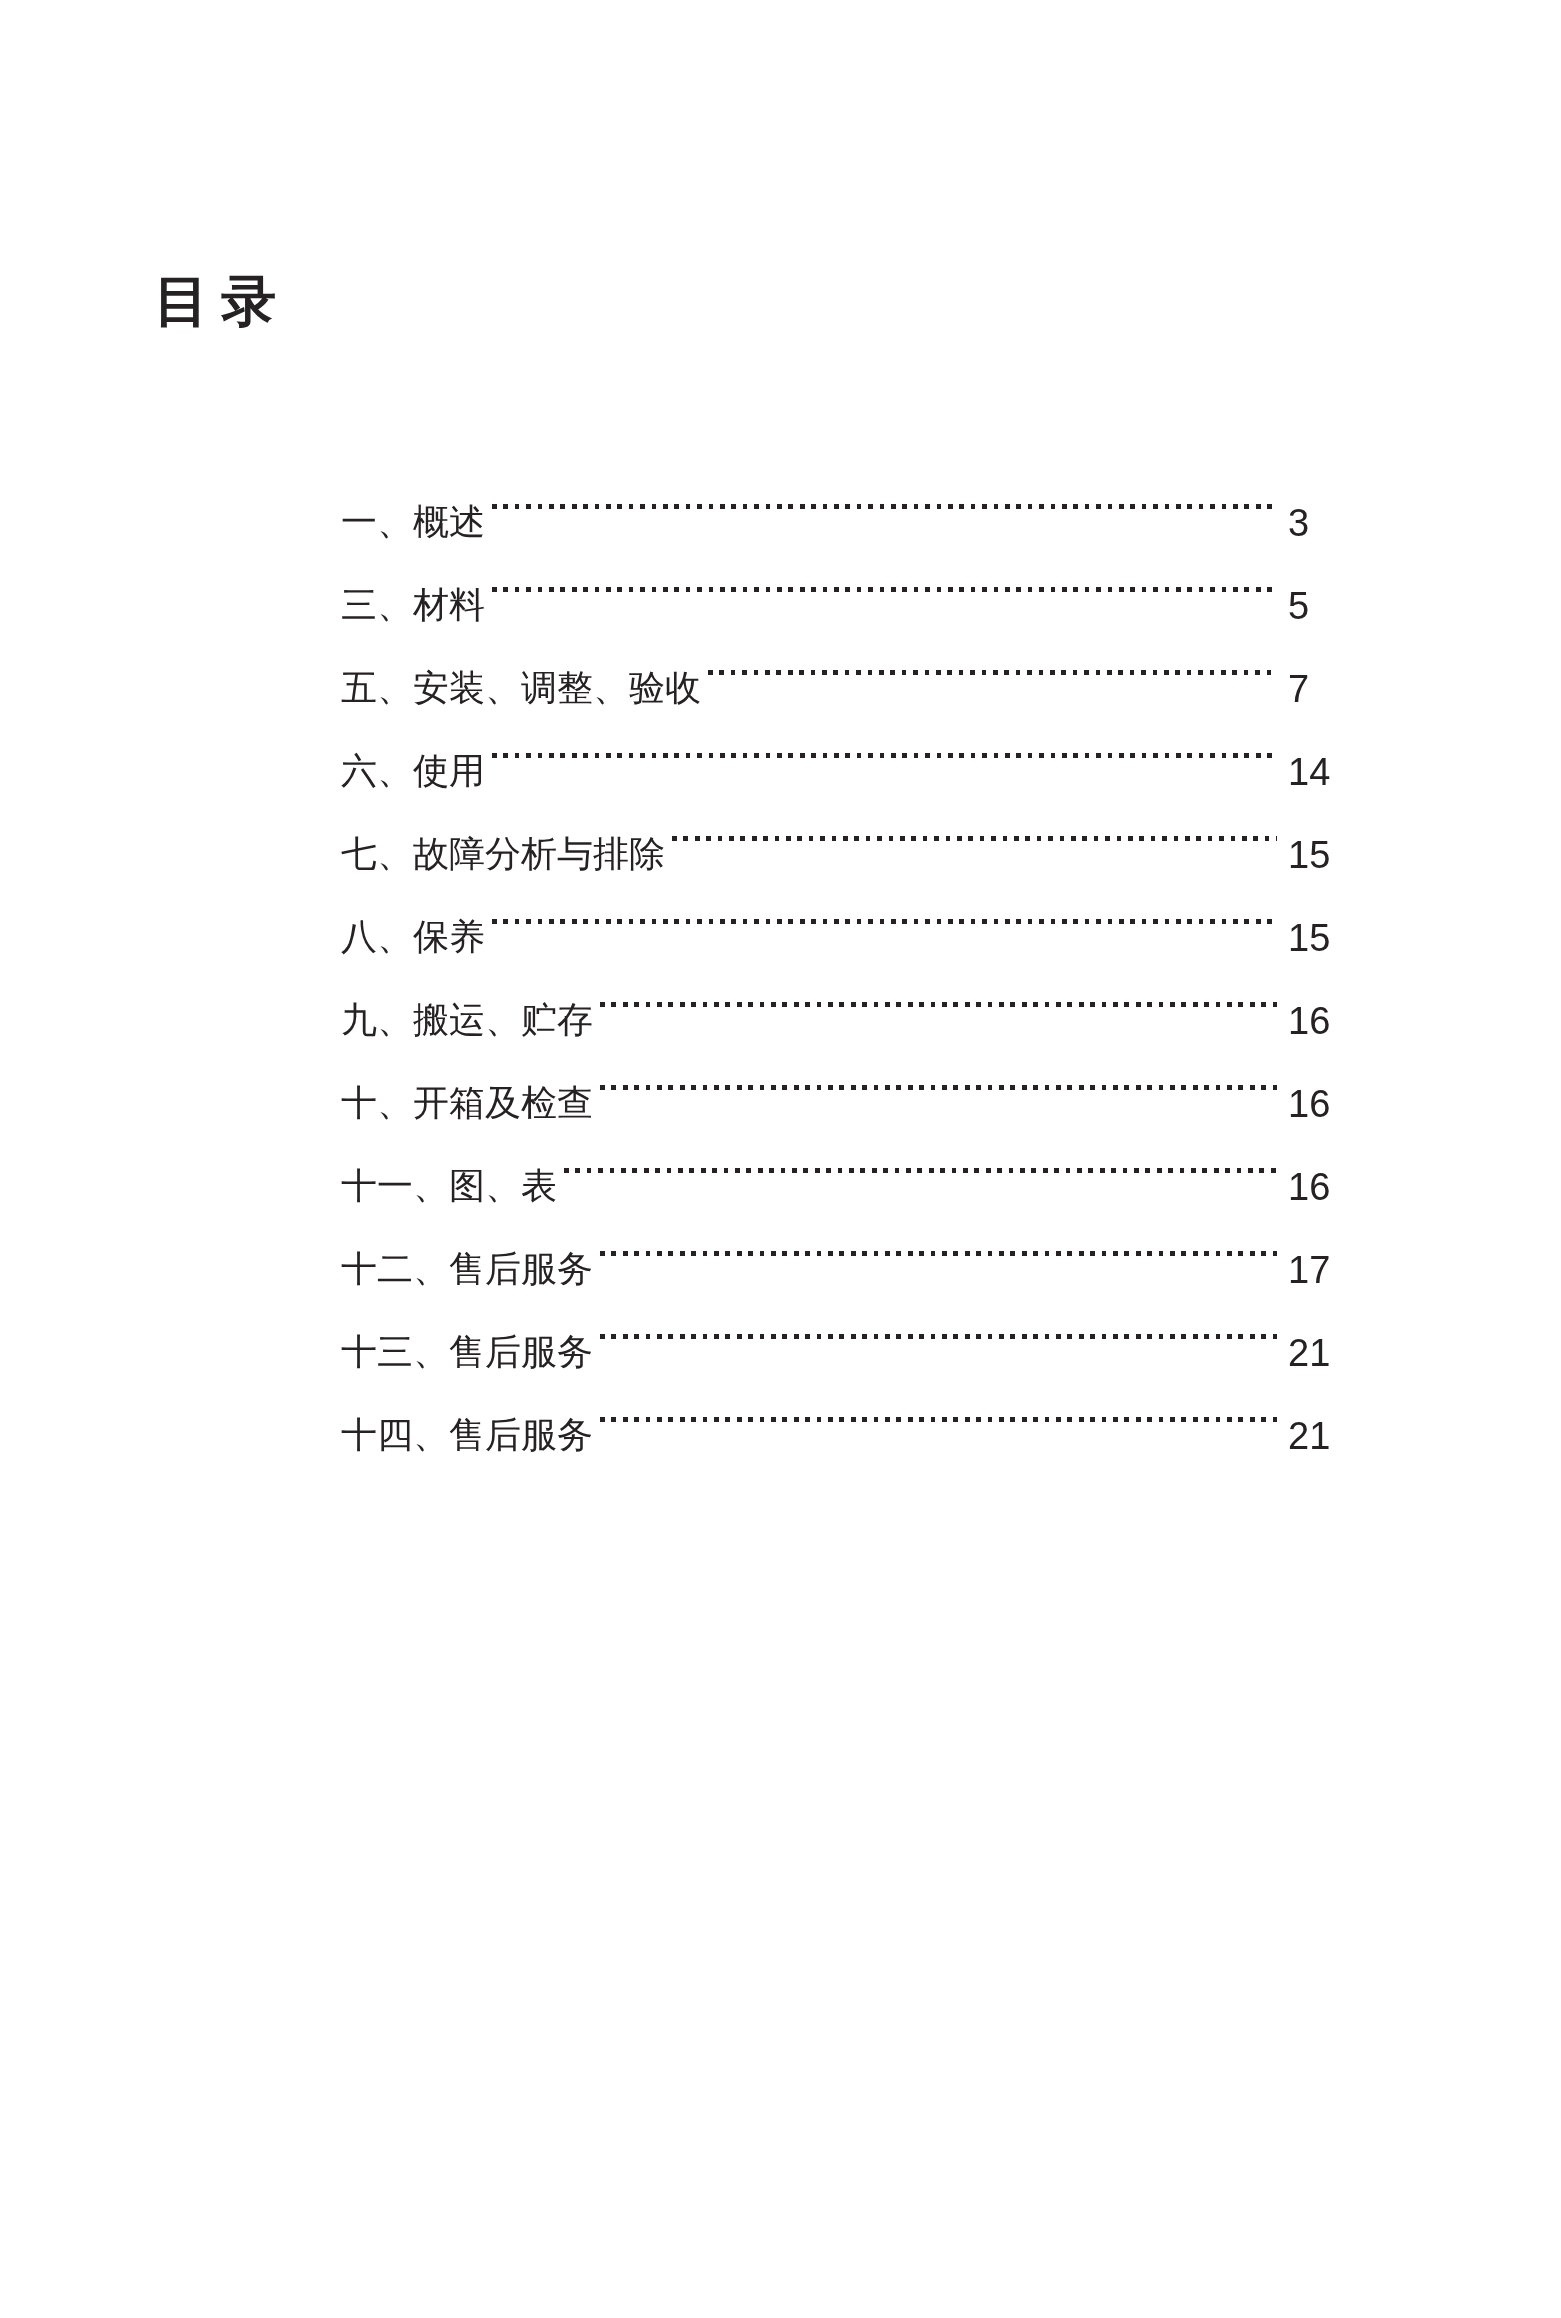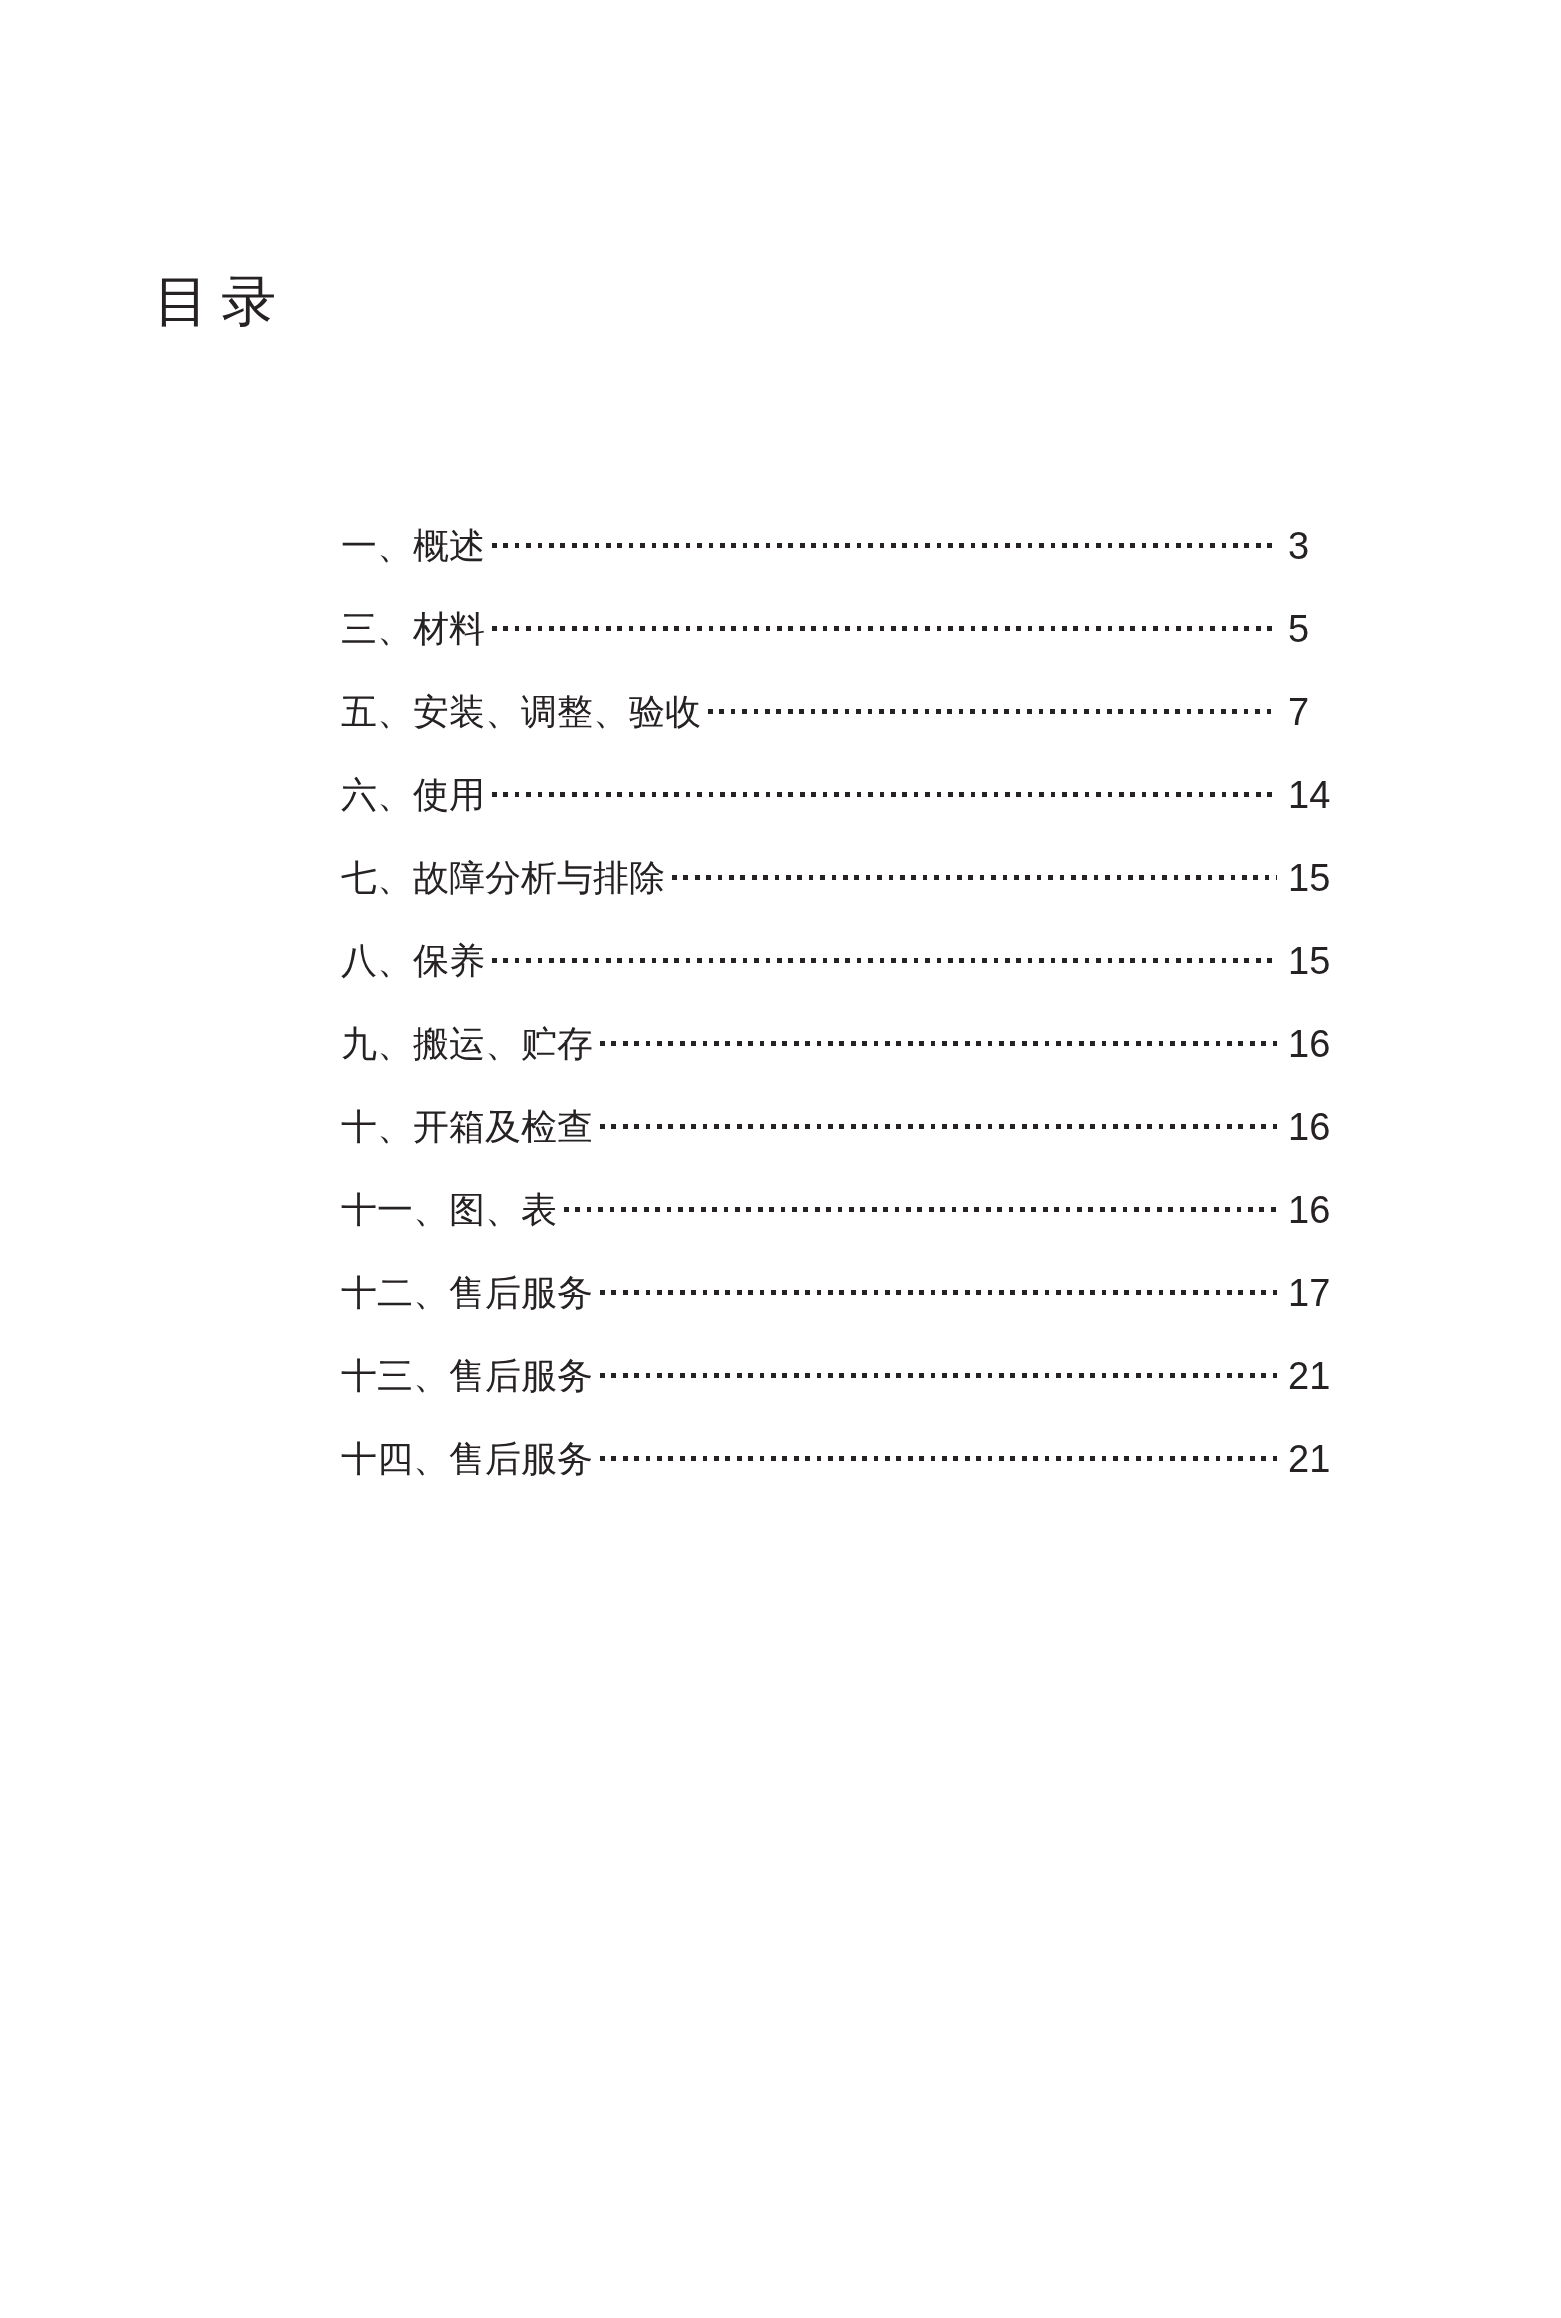--- a/index.html
+++ b/index.html
@@ -16,34 +16,34 @@
     color: var(--text-color);
     font-family: "Liberation Sans", sans-serif;
     overflow: hidden;
   }
   .doc-title {
     position: absolute;
     left: 154px;
     top: 234px;
     font-size: 55px;
     line-height: 61px;
-    font-weight: 400;
+    font-weight: 700;
     letter-spacing: 12.3px;
     white-space: nowrap;
     text-align: center;
   }
   .toc-list {
     position: absolute;
     left: 341px;
     top: 504px;
     width: 990px;
   }
   .toc-row {
     display: flex;
-    align-items: center;
+    align-items: flex-start;
     height: 83px;
     cursor: pointer;
   }
   .toc-label {
     font-size: 36px;
     line-height: 1;
     white-space: nowrap;
     flex: 0 0 auto;
   }
   .toc-leader {

